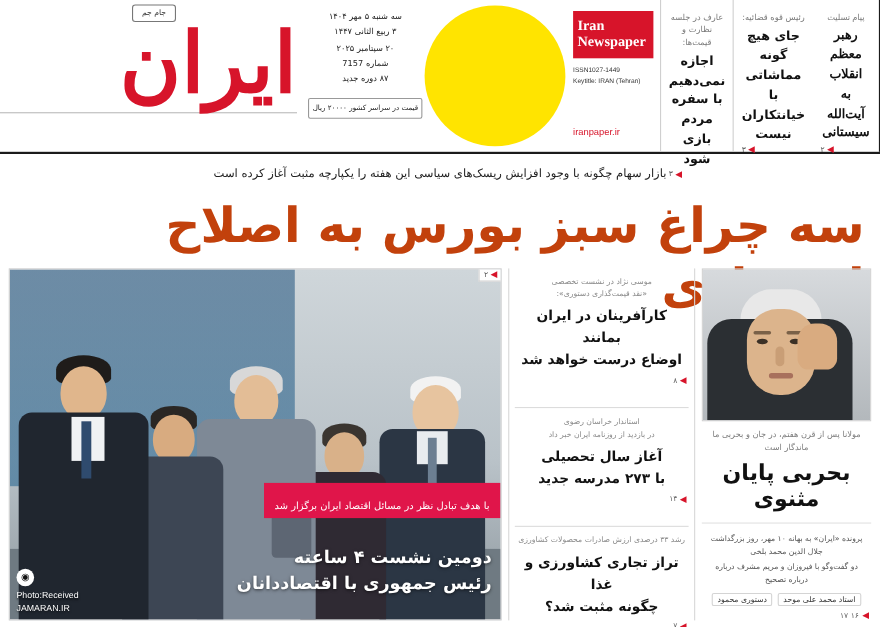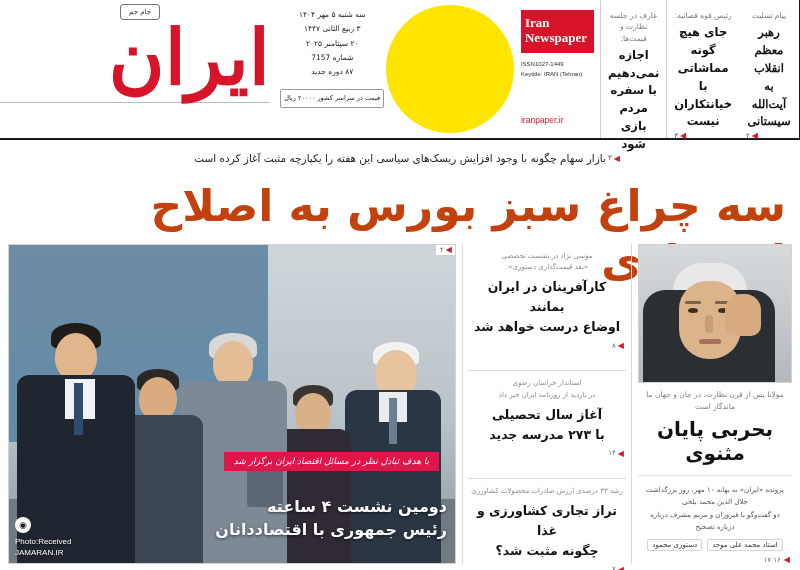--- a/index.html
+++ b/index.html
@@ -286,27 +286,26 @@
 
   .f5 { right:320px; width:118px; height:246px; }
   .f5 .fig-head { position:absolute; right:38px; top:16px; width:42px; height:48px; background:#e0b68c; }
   .f5 .fig-hair { right:34px; top:6px; width:50px; height:26px; background:#1f1c1a; }
   .f5 .fig-suit { position:absolute; right:0; top:58px; width:118px; height:192px; background:#20262f; }
   .f5 .shirt2 { position:absolute; right:40px; top:62px; width:30px; height:40px; background:#f0f2f4; }
   .f5 .tie2 { position:absolute; right:52px; top:66px; width:9px; height:52px; background:#2f4b6e; }
 
   .ph-caption-tag {
     position:absolute;
-    right:16px; bottom:92px;
+    right:0; bottom:92px;
     background:#e0154a;
     color:#fff;
     font-size:9px;
-    padding:4px 10px 5px 10px;
-    direction:rtl;
-    font-style:italic;
+    padding:17px 10px 5px 10px;
+    direction:rtl;
   }
   .ph-headline {
     position:absolute;
     right:8px; left:8px; bottom:22px;
     text-align:right;
     direction:rtl;
     color:#fff;
     font-size:16px;
     font-weight:bold;
     line-height:1.45;
@@ -641,21 +640,21 @@
           <div class="rc-brow l"></div>
             <div class="rc-brow r"></div>
           <div class="rc-eye l"></div>
             <div class="rc-eye r"></div>
           <div class="rc-nose"></div>
           <div class="rc-mouth"></div>
           <div class="rc-hand"></div>
         </div>
       </div>
 
-      <div class="rc-kicker">مولانا پس از قرن نظارت، در جان و جهان ما ماندگار است</div>
+      <div class="rc-kicker">مولانا پس از قرن هفتم، در جان و بحربی ما ماندگار است</div>
       <div class="rc-title">بحربی پایان مثنوی</div>
       <div class="rc-note" style="white-space:pre-line">پرونده «ایران» به بهانه ۱۰ مهر، روز بزرگداشت جلال الدین محمد بلخی
 دو گفت‌وگو با فیروزان و مریم مشرف درباره درباره تصحیح</div>
 
       <div class="rc-byline">
         <span>استاد محمد علی موحد</span>
         <span>دستوری محمود</span>
       </div>
 
       <div class="rc-pages">

